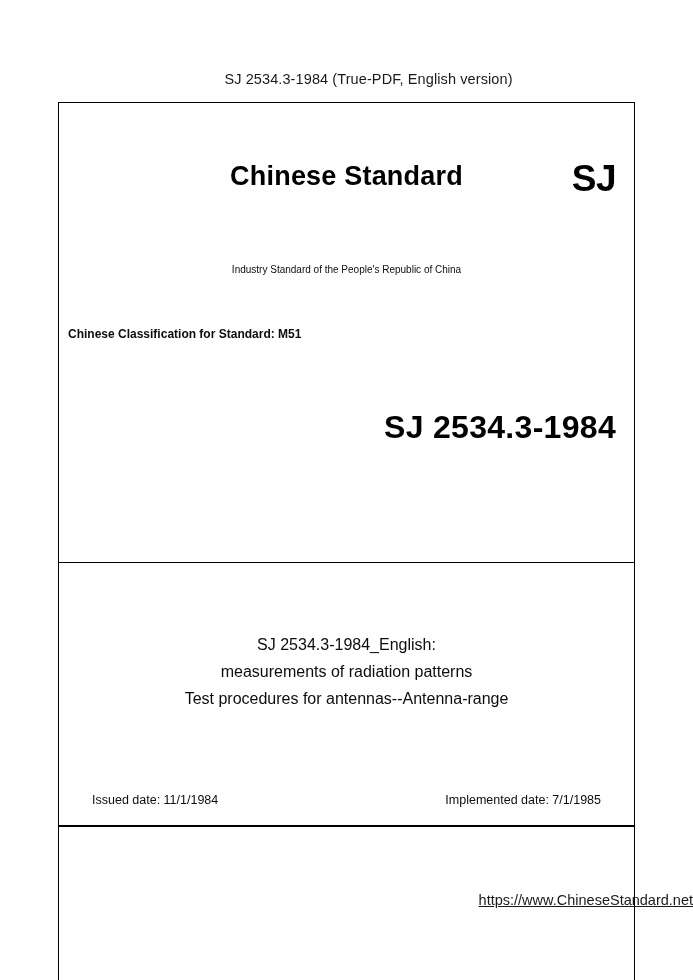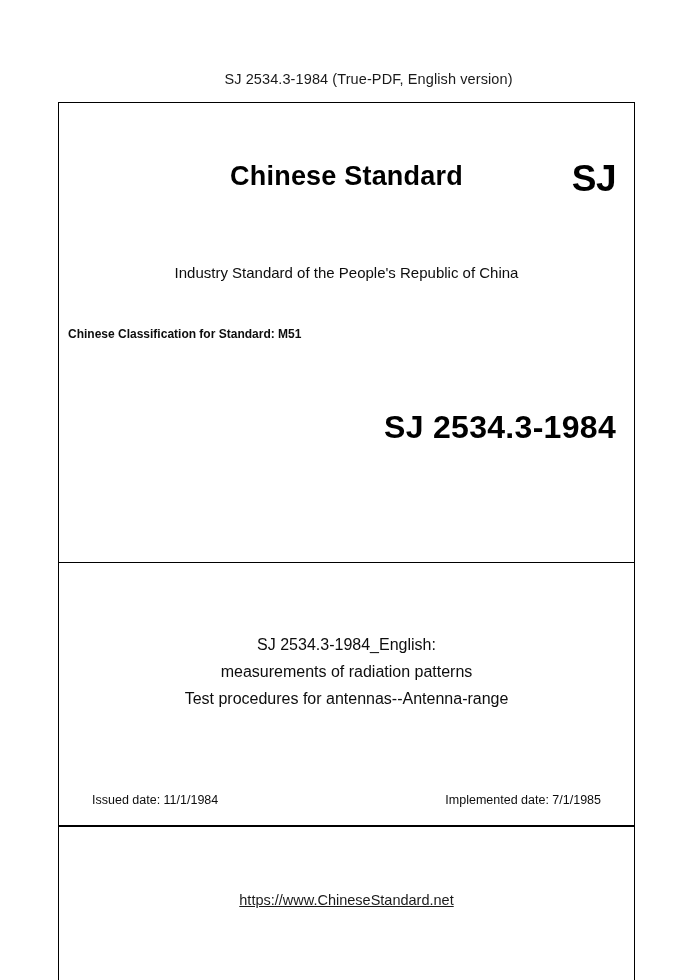--- a/index.html
+++ b/index.html
@@ -69,21 +69,21 @@
     font-weight: bold;
     letter-spacing: -0.5px;
     margin-top: 13px;
   }
   .subtitle {
     position: absolute;
     left: 0;
     top: 161px;
     width: 100%;
     text-align: center;
-    font-size: 15px;
+    font-size: 10px;
     color: #0d0d0d;
   }
   .classification {
     position: absolute;
     left: 9px;
     top: 224px;
     font-size: 12px;
     color: #0d0d0d;
     font-weight: bold;
   }
@@ -137,21 +137,21 @@
     width: 100%;
     height: 62px;
     border-top: 2px solid #000000;
     box-sizing: border-box;
   }
   .site-link {
     position: absolute;
     top: 892px;
     left: 0;
     width: 693px;
-    text-align: center;
+    text-align: right;
     font-size: 14.5px;
     color: #1a1a1a;
     text-decoration: underline;
   }
 </style>
 </head>
 <body>
 
 <div class="page">
 

